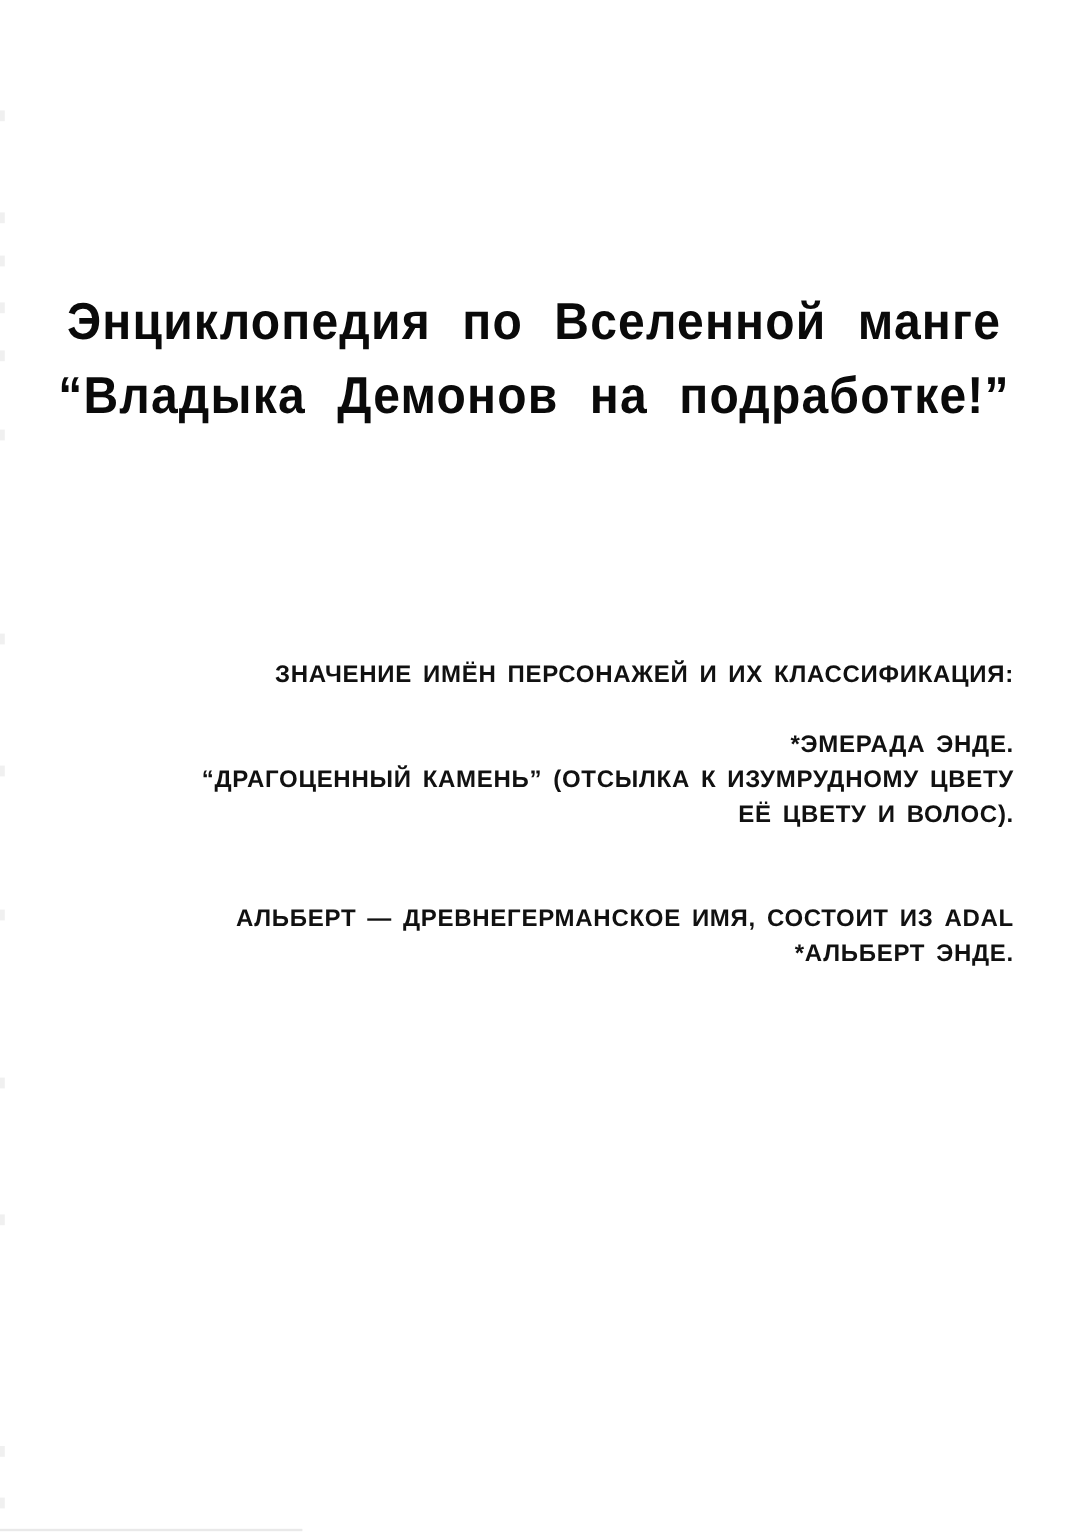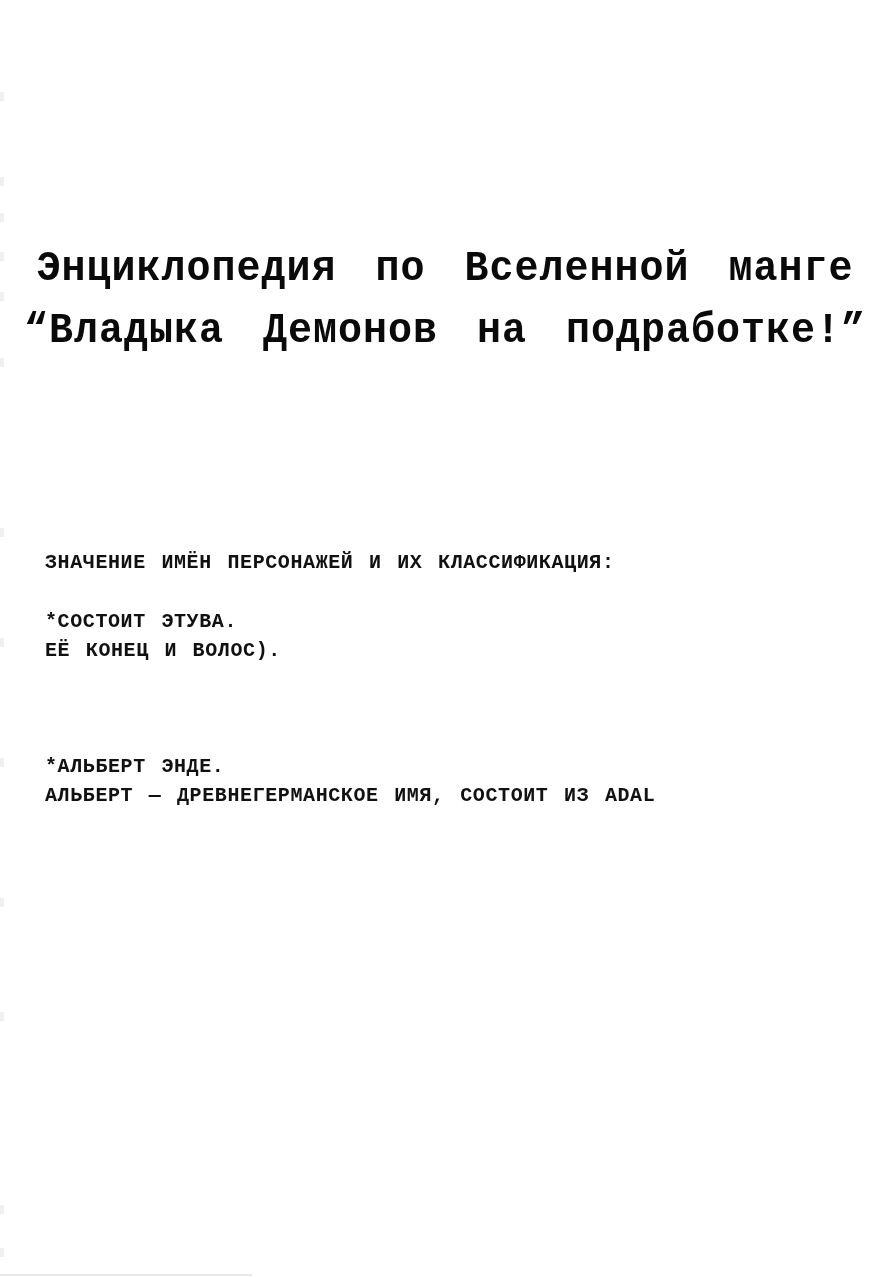--- a/index.html
+++ b/index.html
@@ -6,21 +6,21 @@
     margin: 0;
     padding: 0;
     background: #ffffff;
   }
   .page {
     position: relative;
     width: 890px;
     height: 1277px;
     background: #ffffff;
     overflow: hidden;
-    font-family: Liberation Mono, monospace;
+    font-family: Liberation Sans, sans-serif;
     color: #0b0b0b;
   }
   .title {
     margin: 0;
     position: absolute;
     top: 238px;
     left: 0;
     width: 890px;
     text-align: center;
     font-weight: 700;
@@ -30,21 +30,21 @@
     word-spacing: 14px;
     color: #0a0a0a;
     transform: scaleY(1.08);
     transform-origin: top center;
   }
   .title .title-line { display: block; }
   .body-text {
     position: absolute;
     left: 45px;
     width: 800px;
-    text-align: left;
+    text-align: right;
     font-weight: 700;
     font-size: 20px;
     line-height: 29px;
     letter-spacing: 0.6px;
     word-spacing: 3px;
     color: #111111;
   }
   .section-heading { top: 548px; }
   .entry-1 { top: 607px; }
   .entry-2 { top: 752px; }
@@ -72,27 +72,28 @@
 <div class="page">
 
   <h1 class="title">
     <span class="title-line">Энциклопедия по Вселенной манге</span>
     <span class="title-line">“Владыка Демонов на подработке!”</span>
   </h1>
 
   <div class="body-text section-heading">ЗНАЧЕНИЕ ИМЁН ПЕРСОНАЖЕЙ И ИХ КЛАССИФИКАЦИЯ:</div>
 
   <div class="body-text entry-1">
-    <span class="line">*СОСТОИТ ЭТУВА.</span>
-    <span class="line">ЕЁ КОНЕЦ И ВОЛОС).</span>
+    <span class="line">*ЭМЕРАДА ЭНДЕ.</span>
+    <span class="line">“ДРАГОЦЕННЫЙ КАМЕНЬ” (ОТСЫЛКА К ИЗУМРУДНОМУ ЦВЕТУ</span>
+    <span class="line">ЕЁ ЦВЕТУ И ВОЛОС).</span>
   </div>
 
   <div class="body-text entry-2">
+    <span class="line">АЛЬБЕРТ — ДРЕВНЕГЕРМАНСКОЕ ИМЯ, СОСТОИТ ИЗ ADAL</span>
     <span class="line">*АЛЬБЕРТ ЭНДЕ.</span>
-    <span class="line">АЛЬБЕРТ — ДРЕВНЕГЕРМАНСКОЕ ИМЯ, СОСТОИТ ИЗ ADAL</span>
   </div>
 
   <span class="tick" style="top:92px"></span>
   <span class="tick" style="top:177px"></span>
   <span class="tick" style="top:213px"></span>
   <span class="tick" style="top:252px"></span>
   <span class="tick" style="top:292px"></span>
   <span class="tick" style="top:358px"></span>
   <span class="tick" style="top:528px"></span>
   <span class="tick" style="top:638px"></span>

